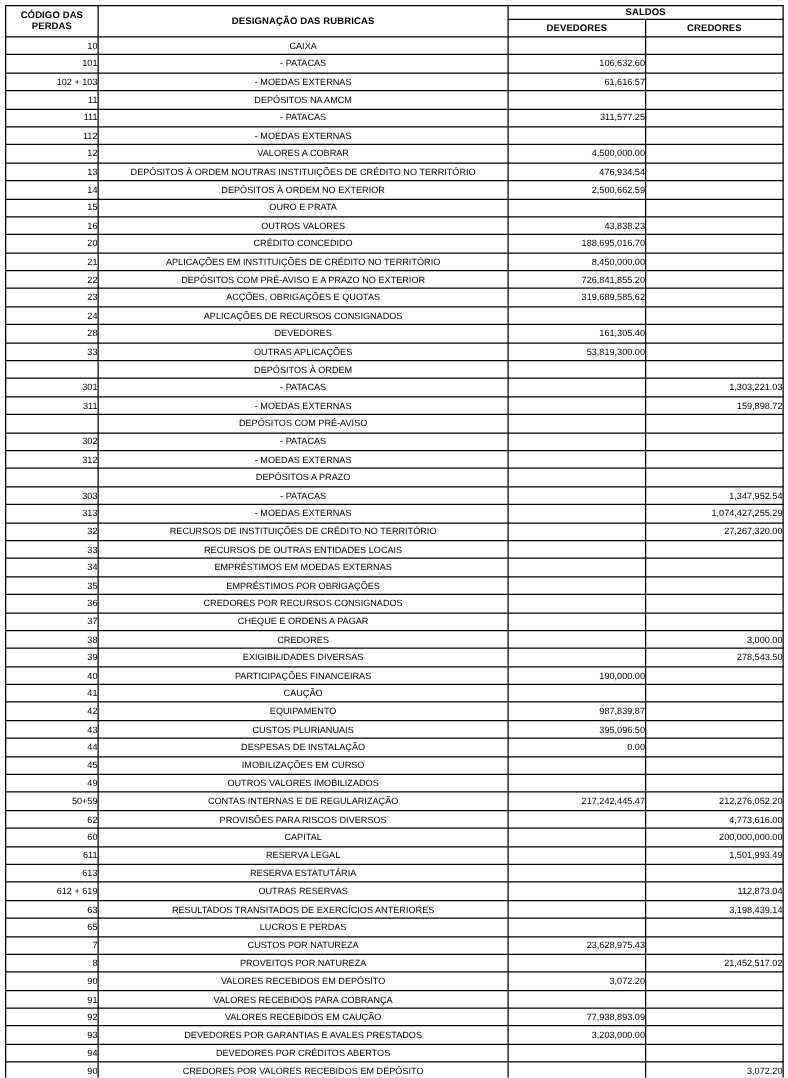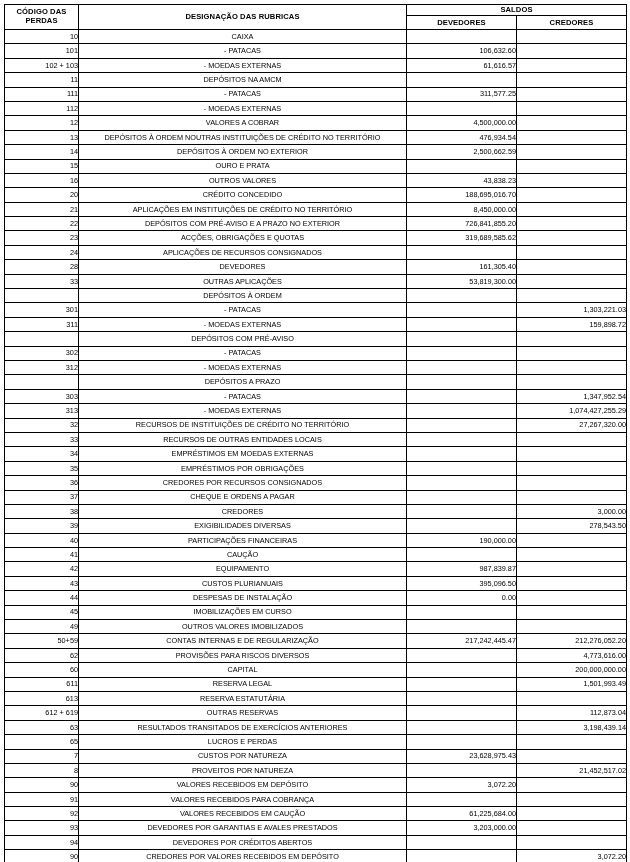--- a/index.html
+++ b/index.html
@@ -427,21 +427,21 @@
         </tr>
       <tr>
           <td class="code">91</td>
           <td class="desc">VALORES RECEBIDOS PARA COBRANÇA</td>
           <td class="num"></td>
           <td class="num"></td>
         </tr>
       <tr>
           <td class="code">92</td>
           <td class="desc">VALORES RECEBIDOS EM CAUÇÃO</td>
-          <td class="num">61,225,684.00</td>
+          <td class="num">77,938,893.09</td>
           <td class="num"></td>
         </tr>
       <tr>
           <td class="code">93</td>
           <td class="desc">DEVEDORES POR GARANTIAS E AVALES PRESTADOS</td>
           <td class="num">3,203,000.00</td>
           <td class="num"></td>
         </tr>
       <tr>
           <td class="code">94</td>

